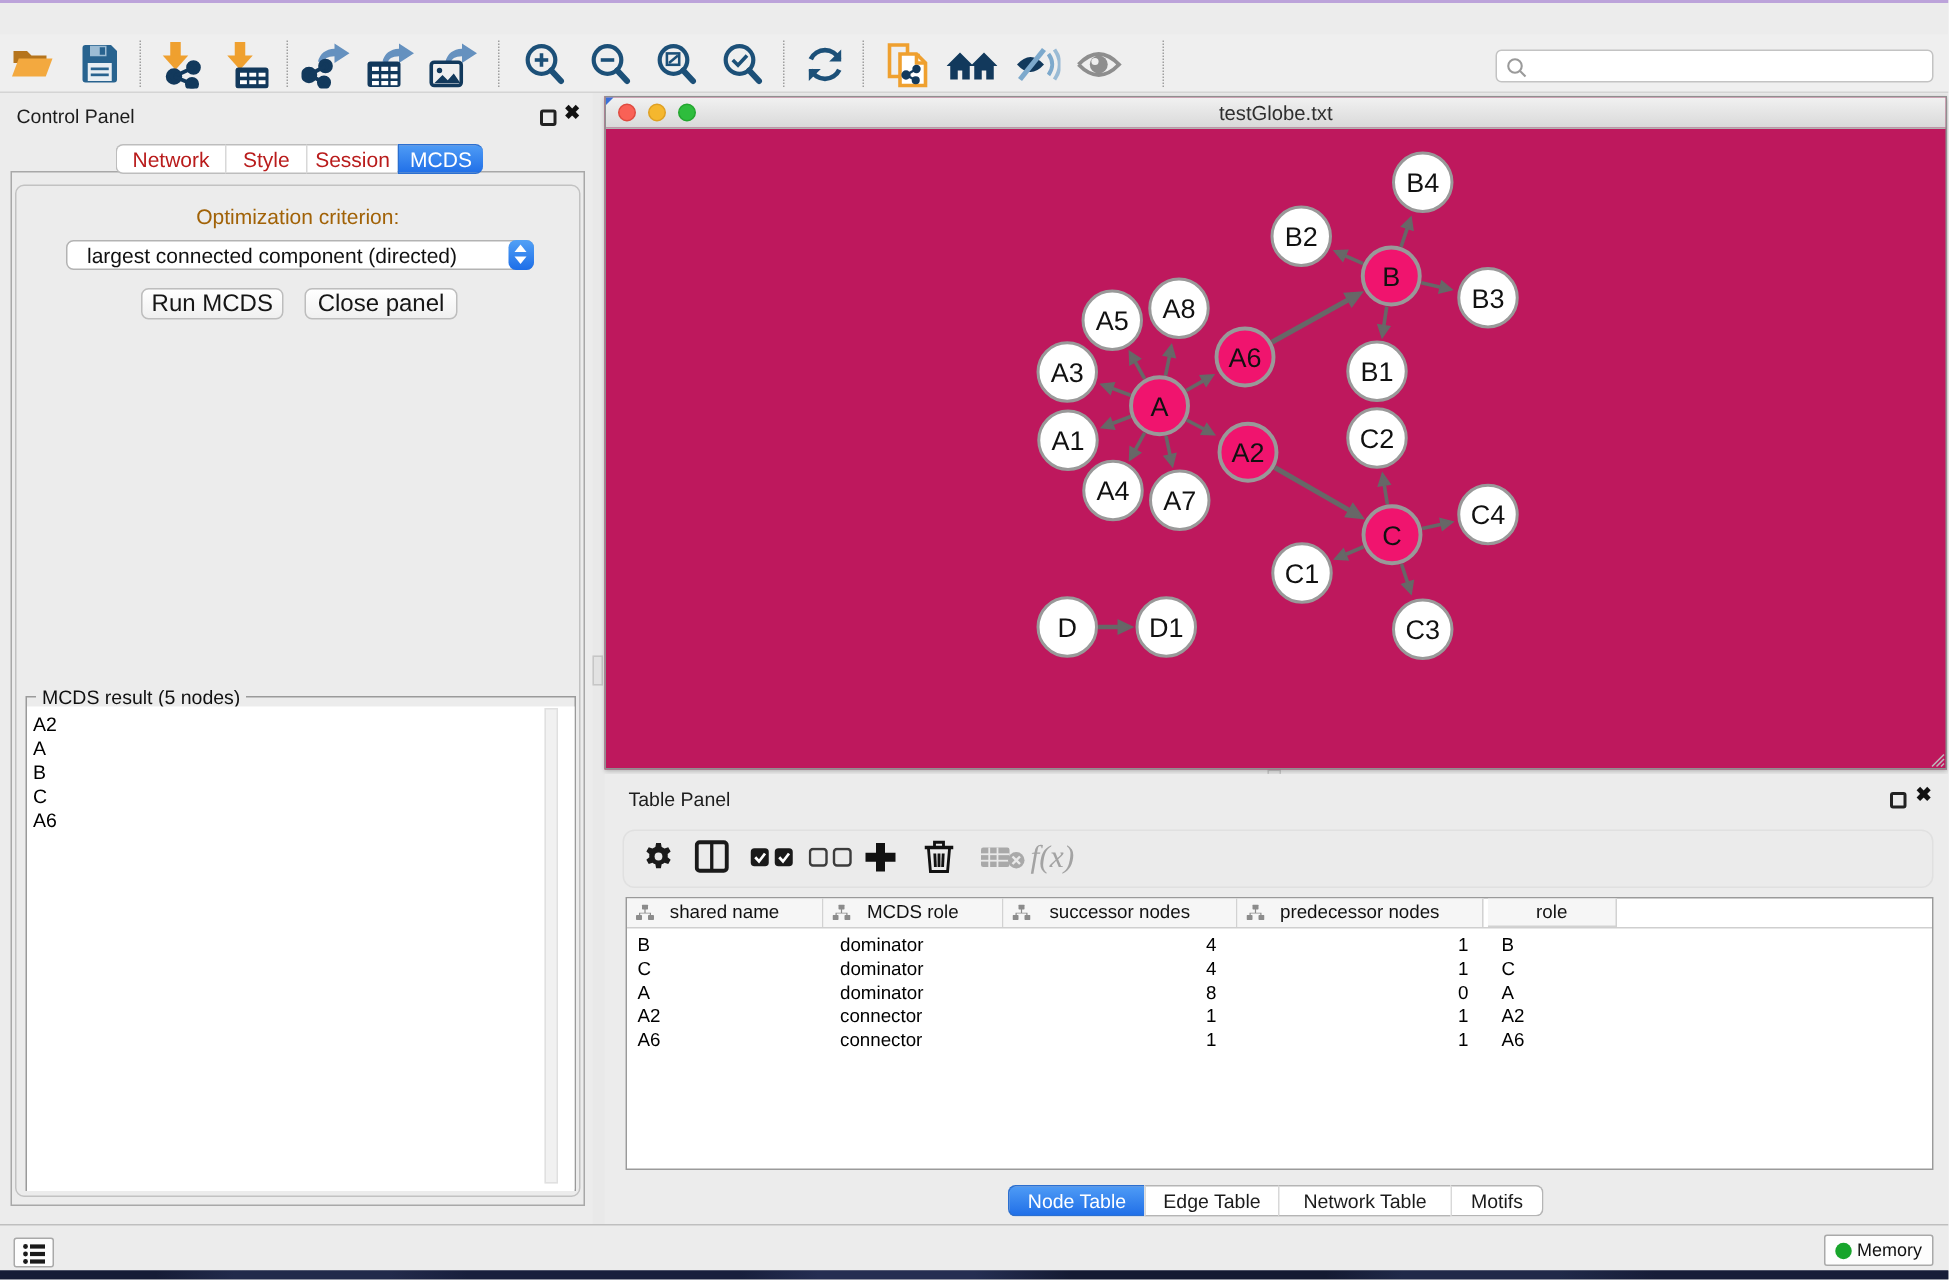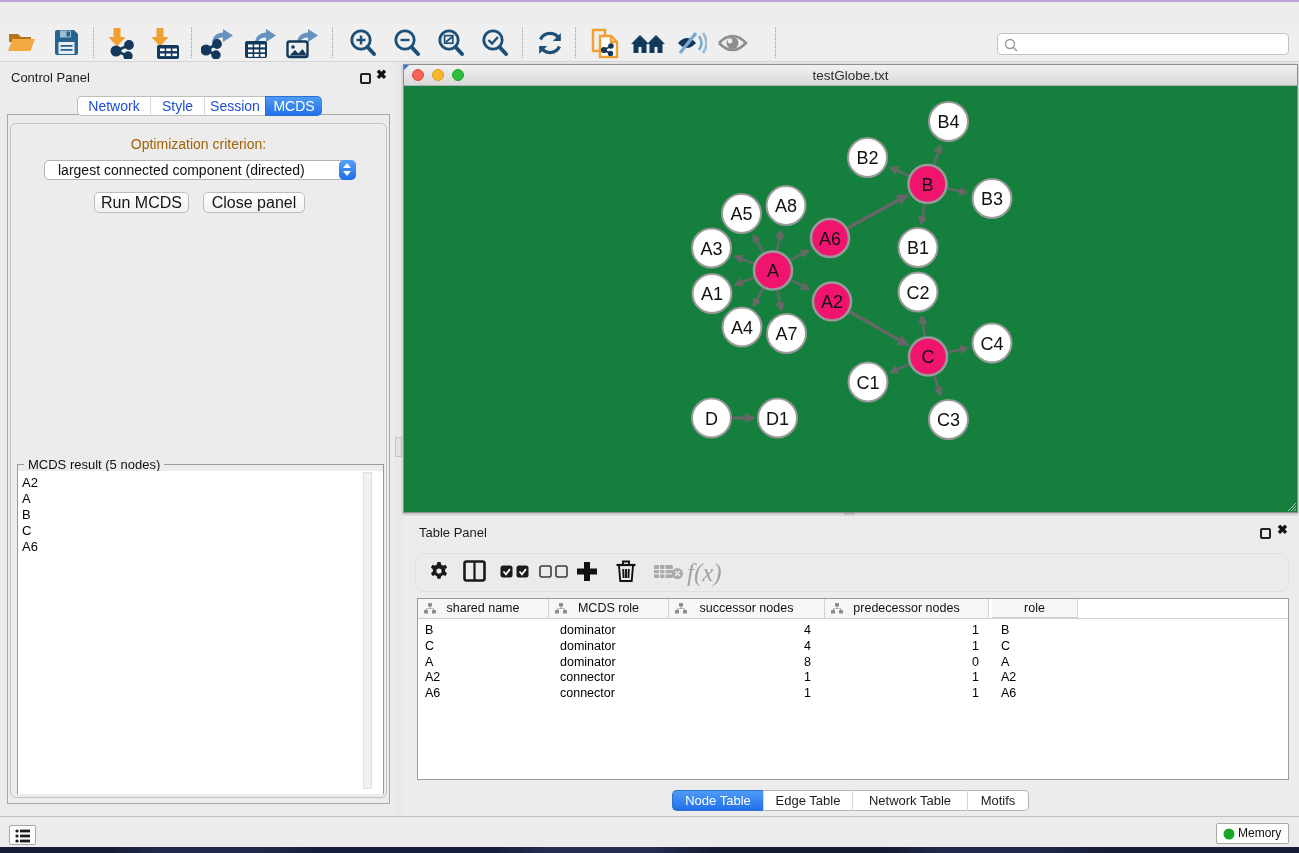--- a/index.html
+++ b/index.html
@@ -22,21 +22,21 @@
 
   
   #cpanel { left:0; top:62px; width:395px; height:754px; background:#ececec; }
   #cp-title { position:absolute; left:11px; top:8px; font-size:13px; color:#1d1d1d; }
   .wicon-sq { position:absolute; top:11px; width:11px; height:11px; border:2px solid #222; border-radius:2px;}
   .wicon-x { position:absolute; top:5px; font-size:13px; font-weight:bold; color:#111; }
   #cp-box { position:absolute; left:7px; top:52px; width:383px; height:690px; border:1px solid #a8a8a8; background:#ececec;}
   #cp-inner { position:absolute; left:2px; top:8px; width:377px; height:675px; border:1px solid #c2c2c2; border-radius:6px; }
   #tabs { position:absolute; left:77px; top:96px; z-index:5; height:20px; display:flex; }
   .tab { height:20px; line-height:19px; font-size:14px; text-align:center; background:#fff;
-      border-top:1px solid #bdbdbd; border-bottom:1px solid #bdbdbd; border-left:1px solid #d8d8d8; color:#1d4ed8; }
+      border-top:1px solid #bdbdbd; border-bottom:1px solid #bdbdbd; border-left:1px solid #d8d8d8; color:#b91c1c; }
   .tab:first-child { border-left:1px solid #bdbdbd; border-radius:5px 0 0 5px; }
   .tab.sel { background:linear-gradient(#4e9bf5,#2170e8); color:#fff; border-color:#2b6fd0;
       border-radius:0 5px 5px 0; }
   #optlabel { position:absolute; left:0; top:21px; width:100%; text-align:center; font-size:14px; color:#a16207;}
   #combo { position:absolute; left:36px; top:45px; width:312px; height:20px; background:#fff;
       border:1px solid #b3b3b3; border-radius:5px; font-size:14px; line-height:19px; color:#111;
       padding-left:13px; }
   #combo-btn { position:absolute; right:-1px; top:-1px; width:17px; height:20px; border-radius:5px;
       background:linear-gradient(#52a1f6,#1d6ee8); }
   .chev { position:absolute; left:4px; width:0; height:0; border-left:4.5px solid transparent; border-right:4.5px solid transparent; }
@@ -45,21 +45,21 @@
   
   #grp { position:absolute; left:9px; top:349px; width:367px; height:330px; border:1px solid #9a9a9a; }
   #grp-label { position:absolute; left:6px; top:-8px; background:#ececec; padding:0 4px; font-size:13px; color:#111;}
   #grp-list { position:absolute; left:0px; top:6px; width:365px; height:323px; background:#fff; }
   #grp-scroll { position:absolute; left:345px; top:1px; width:9px; height:317px; background:#f1f1f1;
       border:1px solid #e0e0e0; }
   .li { position:absolute; left:4px; font-size:13px; color:#000; }
 
   
   #desktop { left:395px; top:62px; width:904px; height:754px; background:#e9e9e9; }
-  #netwin { position:absolute; left:403px; top:64px; width:895px; height:449px; background:#15803d;
+  #netwin { position:absolute; left:403px; top:64px; width:895px; height:449px; background:#be185d;
       border:1px solid #8f8f8f; box-shadow:0 1px 3px rgba(0,0,0,.25); }
   #nettb { position:absolute; left:0; top:0; width:100%; height:21px;
       background:linear-gradient(#f1f1f1,#d9d9d9); border-bottom:1px solid #b2b2b2; }
   #nettitle { position:absolute; width:100%; text-align:center; font-size:13.5px; color:#2e2e2e; line-height:21px;}
   #netcorner { position:absolute; left:0; top:0; width:0; height:0; border-top:5px solid #3a6fd8; border-right:5px solid transparent; z-index:4; }
 
   
   #tpanel { left:403px; top:516px; width:896px; height:300px; background:#ececec; }
   #tp-title { position:absolute; left:16px; top:9px; font-size:13px; color:#1d1d1d; }
   #tp-toolbox { position:absolute; left:12px; top:37px; width:874px; height:39px; border:1px solid #e0e0e0;
@@ -418,21 +418,21 @@
           </g>
   <g stroke="#e9e9e9" stroke-width="1.2">
             <line x1="0" y1="5.5" x2="19" y2="5.5"></line>
             <line x1="0" y1="9.8" x2="19" y2="9.8"></line>
   <line x1="5.5" y1="1" x2="5.5" y2="14"></line>
             <line x1="11" y1="1" x2="11" y2="14"></line>
           </g>
   <circle cx="23.5" cy="9.5" r="5.5" fill="#a9a9a9"></circle>
   <path d="M21 7 l5 5 M26 7 l-5 5" stroke="#e9e9e9" stroke-width="1.6"></path>
 </svg>
-<div style="position:absolute;left:271px;top:5px;font-family:'Liberation Serif',serif;font-style:italic;font-size:25px;color:#a3a3a3;text-align:center;">f(x)</div>
+<div style="position:absolute;left:271px;top:5px;font-family:'Liberation Serif',serif;font-style:italic;font-size:21px;color:#a3a3a3;text-align:center;">f(x)</div>
 </div>
     <div id="tp-table">
 <div class="th" style="left:0; width:131px;"><svg class="hicon" width="12" height="11" viewBox="0 0 12 11">
             <g fill="#8c8c8c">
               <rect x="4" y="0" width="4" height="3.4" rx="0.5"></rect>
               <rect x="0" y="7" width="4" height="3.4" rx="0.5"></rect>
               <rect x="8" y="7" width="4" height="3.4" rx="0.5"></rect>
               <path d="M5.6 3 h0.8 v2.5 H10 v2 h-0.8 V6 H2.8 v1.5 H2 v-2 h3.6 z"></path>
             </g>
           </svg>shared name</div>

